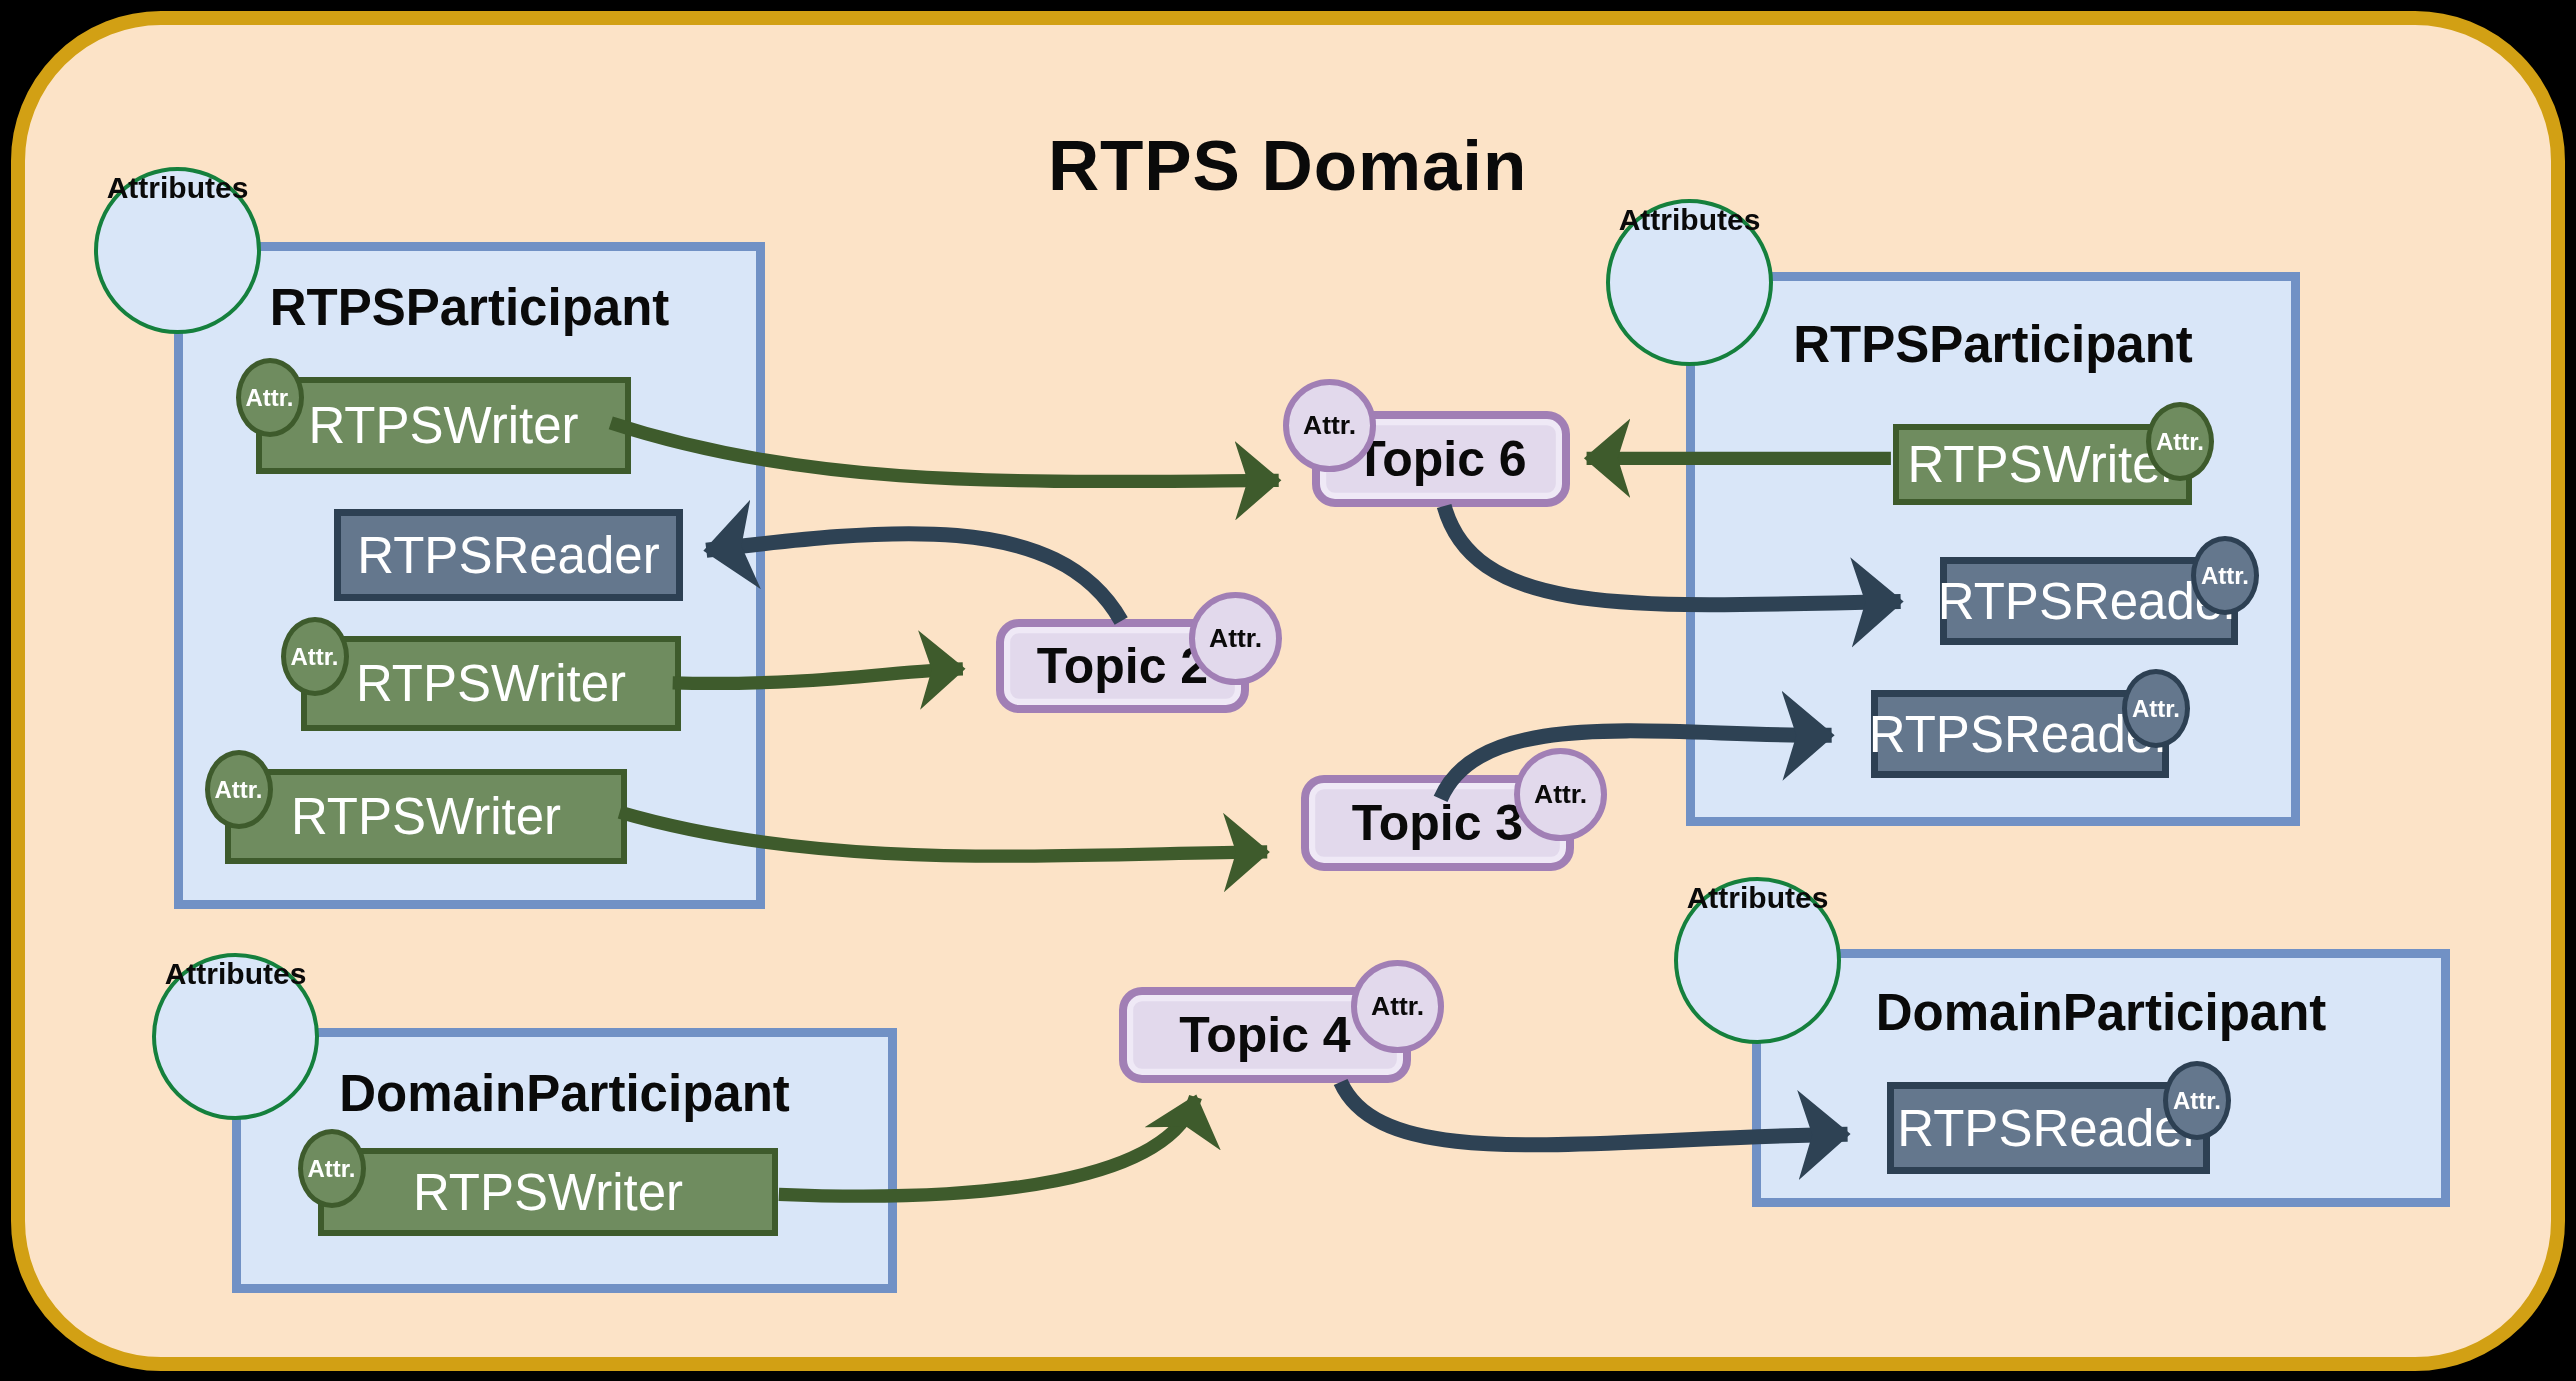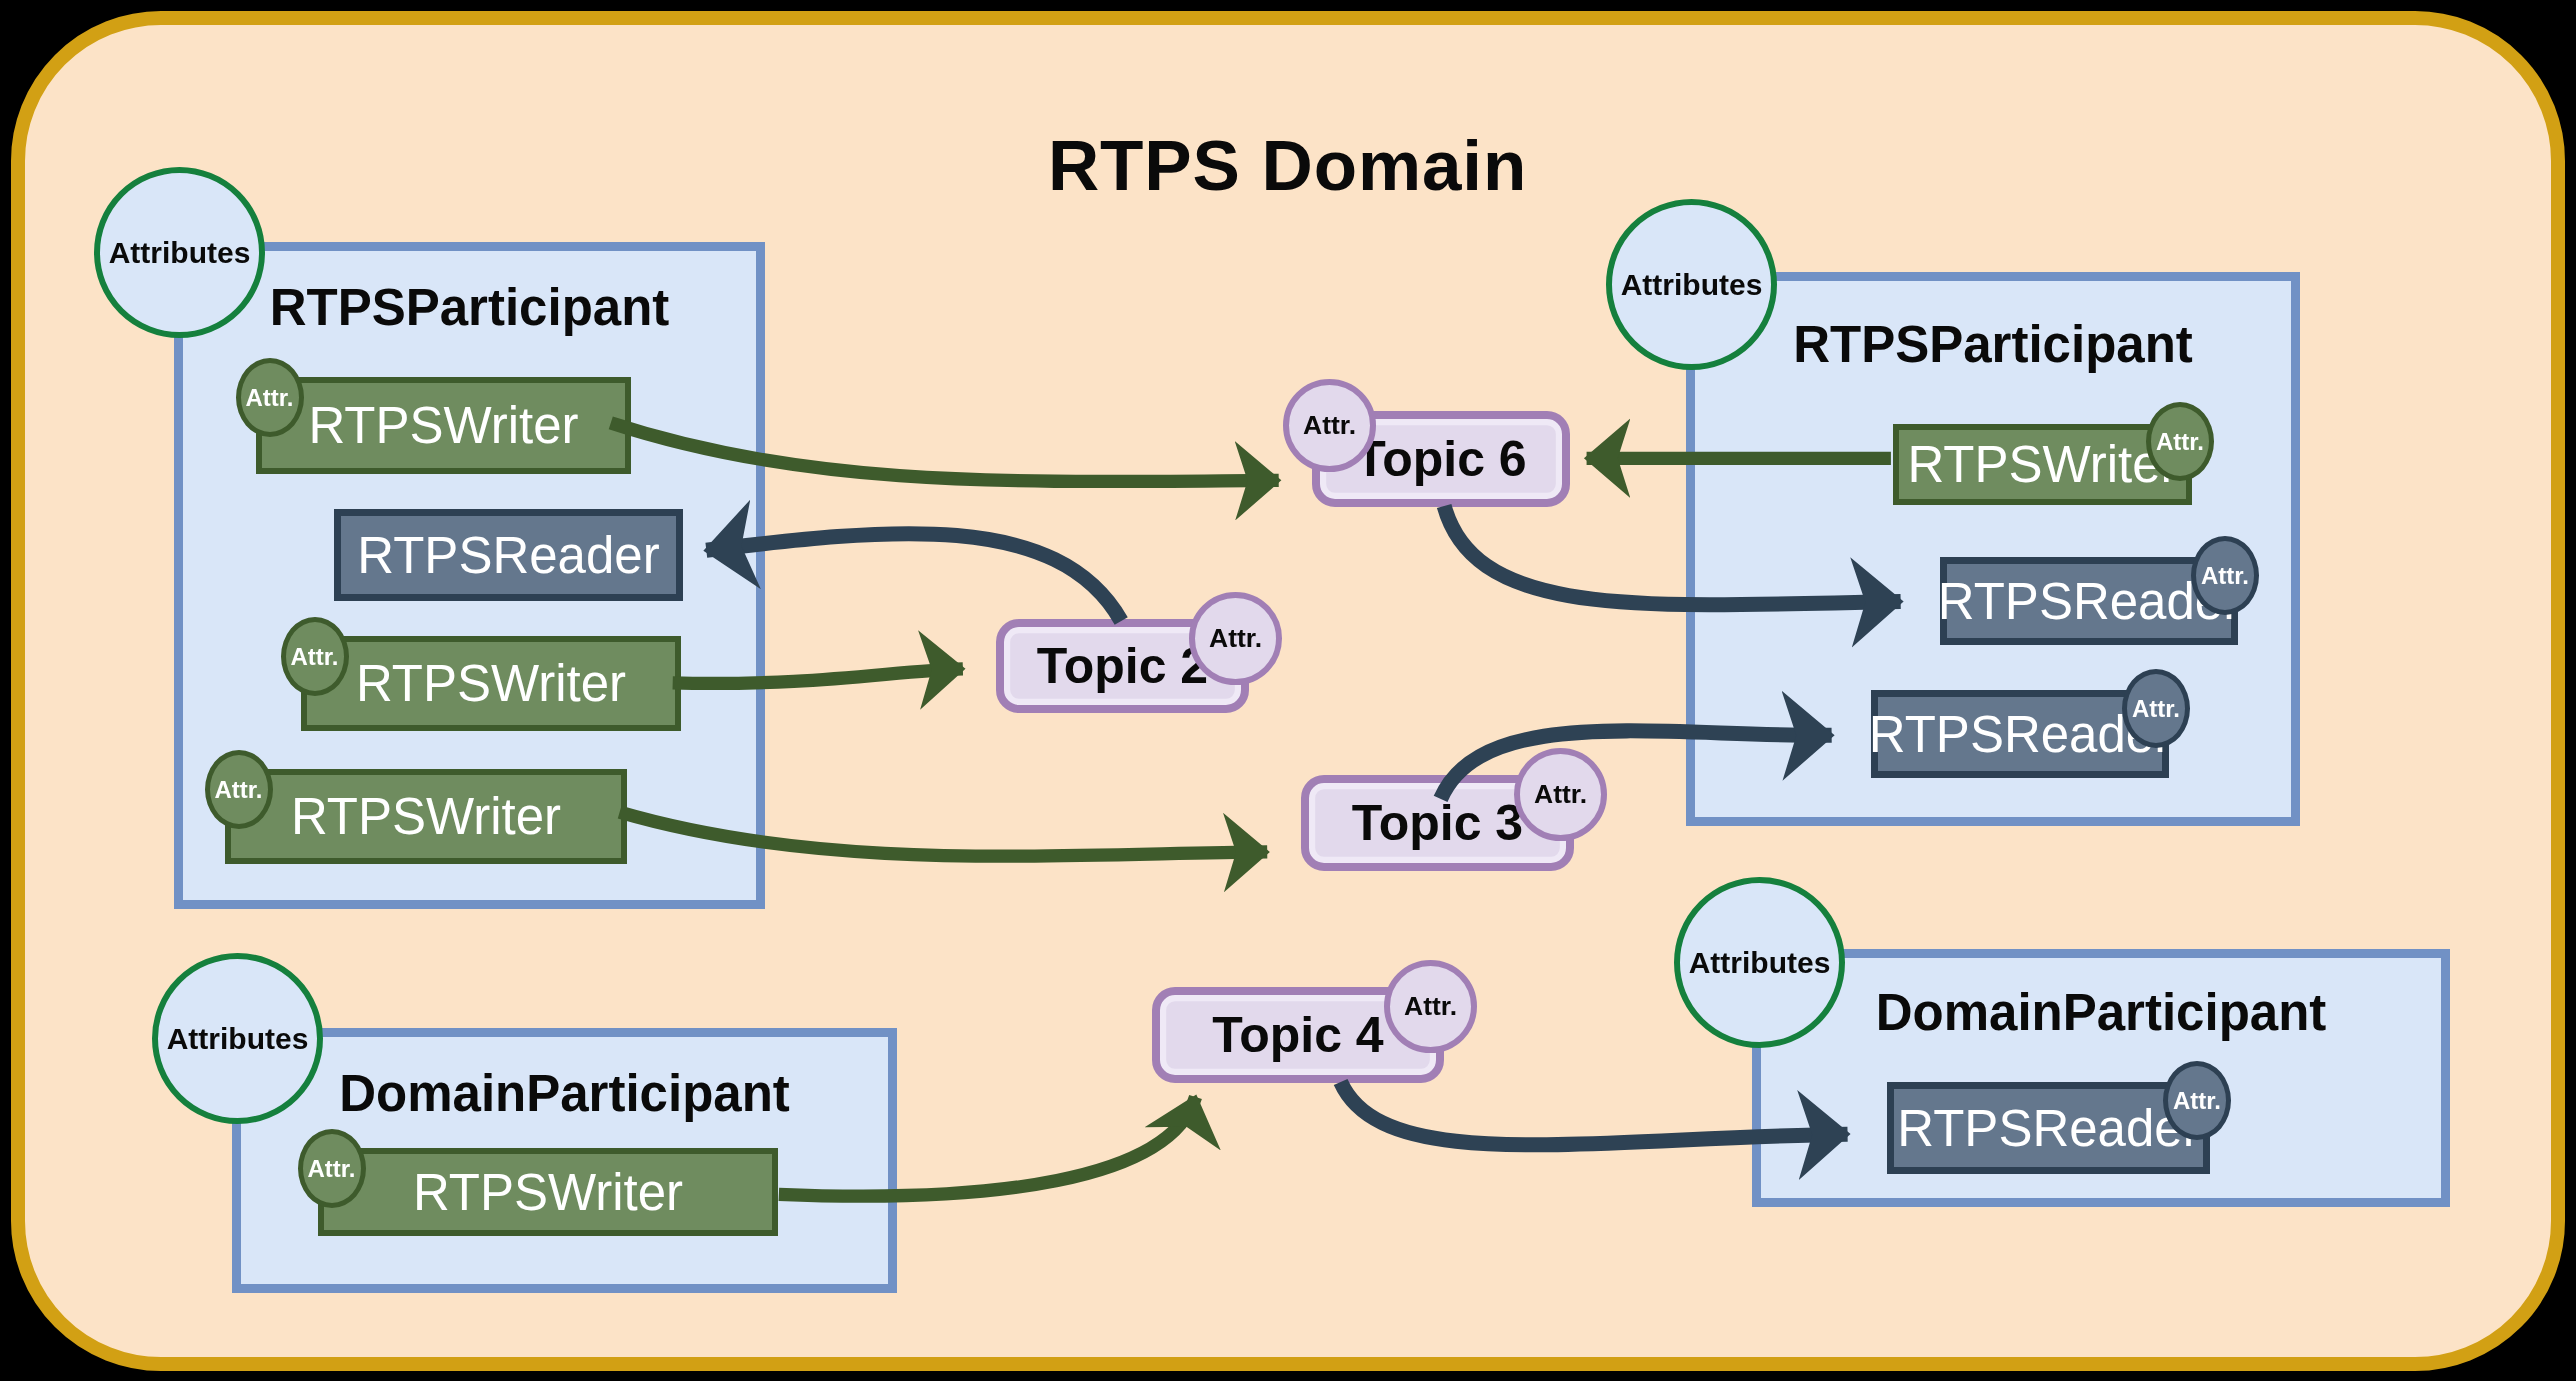--- a/index.html
+++ b/index.html
@@ -8,22 +8,22 @@
   .domain{position:absolute;left:10.6px;top:10.6px;width:2526px;height:1332px;
           background:#FCE3C7;border:14px solid #D2A014;border-radius:150px;}
   .domain-title{position:absolute;left:0;top:78px;width:100%;text-align:center;
           font-size:71px;font-weight:bold;color:#0a0a0a;letter-spacing:0.9px;margin-top:22px;}
 
   .participant{position:absolute;background:#D9E6F8;border:9.7px solid #7191C5;z-index:10;}
   .participant-title{position:absolute;left:0;width:100%;text-align:center;
           font-size:51px;font-weight:bold;color:#0a0a0a;}
 
   .attrs-circle{position:absolute;width:159px;height:159px;border-radius:50%;
-          background:#D9E6F8;border:6px solid #15803d;z-index:30;
-          display:flex;align-items:center;justify-content:center;
+          background:#D9E6F8;border:4px solid #15803d;z-index:30;
+          display:flex;align-items:flex-start;justify-content:center;
           font-size:30px;font-weight:bold;color:#0a0a0a;}
 
   .node{position:absolute;display:flex;align-items:center;justify-content:center;
           font-size:51px;color:#fff;z-index:15;}
   .writer{background:#6F8C5F;border:6.2px solid #3E5B2C;}
   .reader{background:#64778D;border:7px solid #2D4053;}
 
   .badge{position:absolute;width:58px;height:69px;border-radius:50%;z-index:35;
           display:flex;align-items:center;justify-content:center;
           font-size:24px;font-weight:bold;color:#fff;}
@@ -159,21 +159,21 @@
     </span>
   </div>
 
   <div class="topic" style="left:1301px;top:775px;width:257px;height:80px">
     <span>Topic 3</span>
     <span class="topic-badge tb-right">
       <span>Attr.</span>
     </span>
   </div>
 
-  <div class="topic" style="left:1152px;top:987px;width:276px;height:80px">
+  <div class="topic" style="left:1119px;top:987px;width:276px;height:80px">
     <span>Topic 4</span>
     <span class="topic-badge tb-right">
       <span>Attr.</span>
     </span>
   </div>
 
   <svg class="arrows" width="2576" height="1381" viewBox="0 0 2911 1561">
     <defs>
       <marker id="ah-green" viewBox="0 0 4 6" refX="3.3" refY="3" markerWidth="4" markerHeight="6" orient="auto" markerUnits="strokeWidth">
         <path d="M0,0 L3.5,3 L0,6 L0.95,3 Z" fill="#3E5B2C"></path>

